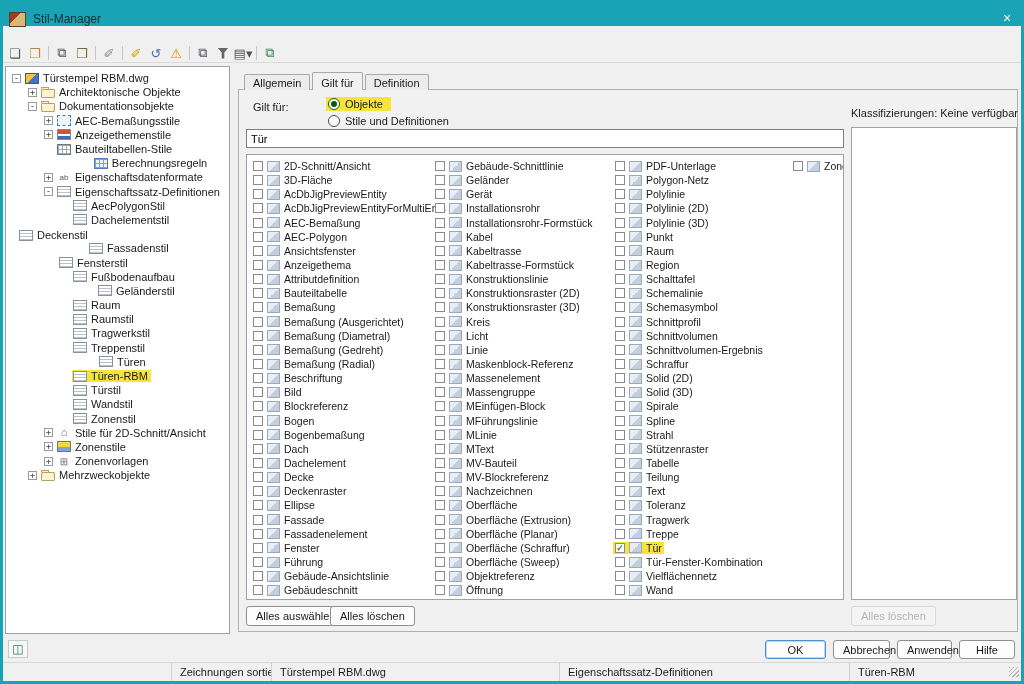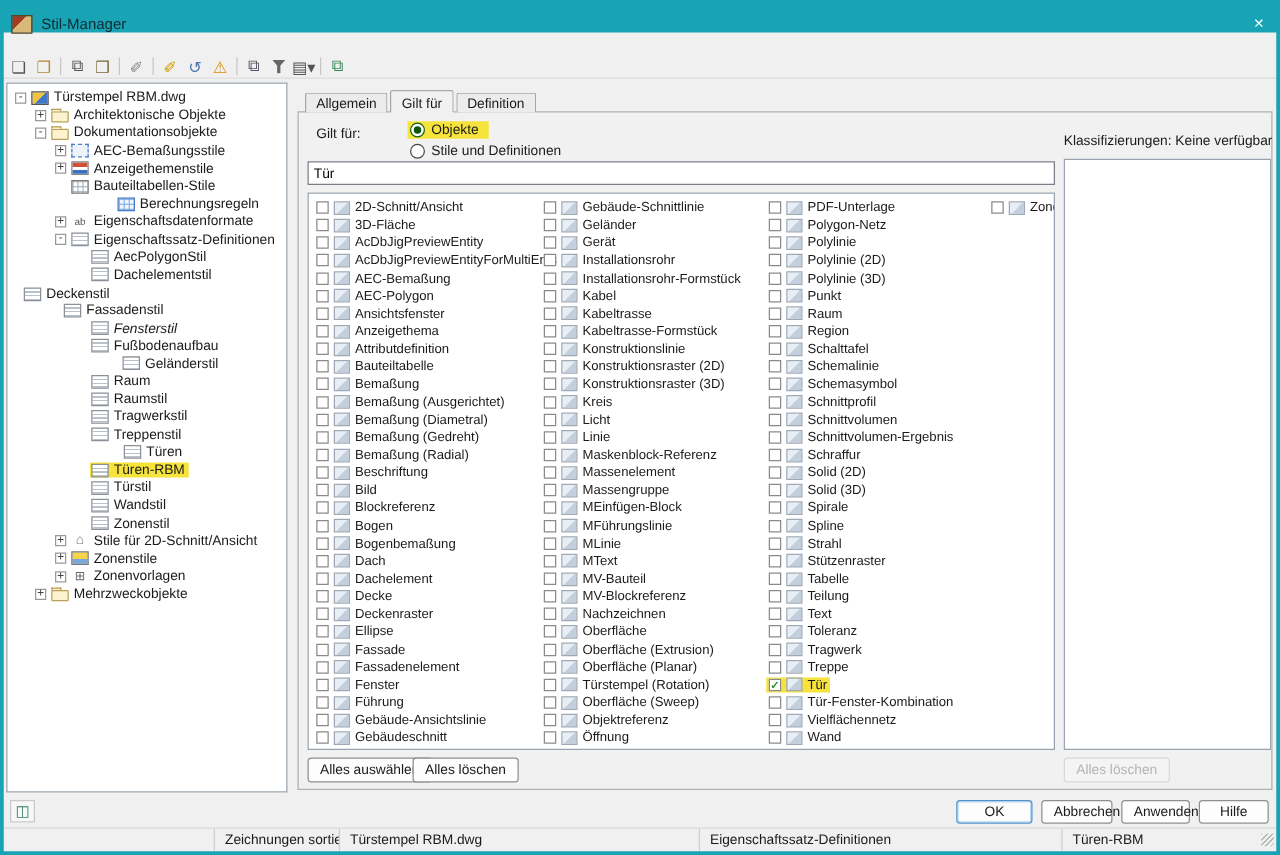--- a/index.html
+++ b/index.html
@@ -218,28 +218,28 @@
           <span class="tlabel">Dachelementstil</span>
         </span>
       </div>
       <div class="trow" style=" align-items: flex-end;">
         <span class="tspace"></span>
         <span class="tchip">
           <span class="ti ti-doc"></span>
           <span class="tlabel">Deckenstil</span>
         </span>
       </div>
-      <div class="trow" style="padding-left: 32px;">
+      <div class="trow" style="padding-left: 70px;">
         <span class="tspace"></span>
         <span class="tchip">
           <span class="ti ti-doc"></span>
           <span class="tlabel">Fassadenstil</span>
         </span>
       </div>
-      <div class="trow" style="padding-left: 54px; font-style: italic;">
+      <div class="trow" style="padding-left: 40px;">
         <span class="tspace"></span>
         <span class="tchip">
           <span class="ti ti-doc"></span>
           <span class="tlabel">Fensterstil</span>
         </span>
       </div>
       <div class="trow" style="padding-left: 54px;">
         <span class="tspace"></span>
         <span class="tchip">
           <span class="ti ti-doc"></span>
@@ -778,21 +778,21 @@
           <span class="ochip">
             <span class="ocb"></span>
             <span class="oicon"></span>
             <span class="olabel">Oberfläche (Planar)</span>
           </span>
         </div>
         <div class="orow">
           <span class="ochip">
             <span class="ocb"></span>
             <span class="oicon"></span>
-            <span class="olabel">Türstempel (Rotation)</span>
+            <span class="olabel">Oberfläche (Schraffur)</span>
           </span>
         </div>
         <div class="orow">
           <span class="ochip">
             <span class="ocb"></span>
             <span class="oicon"></span>
             <span class="olabel">Oberfläche (Sweep)</span>
           </span>
         </div>
         <div class="orow">

